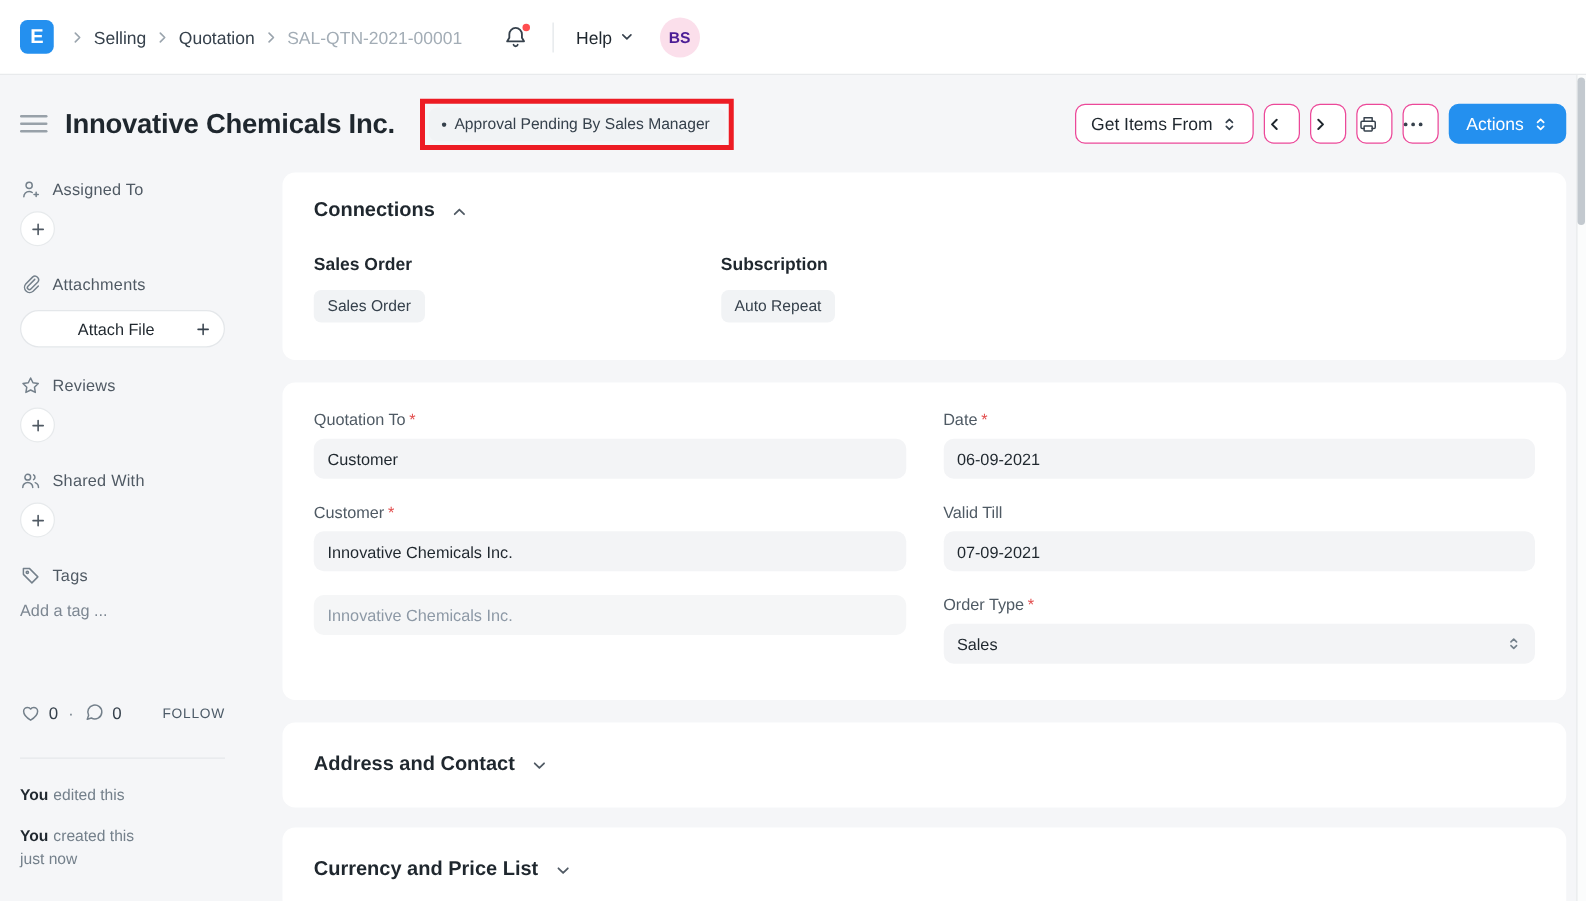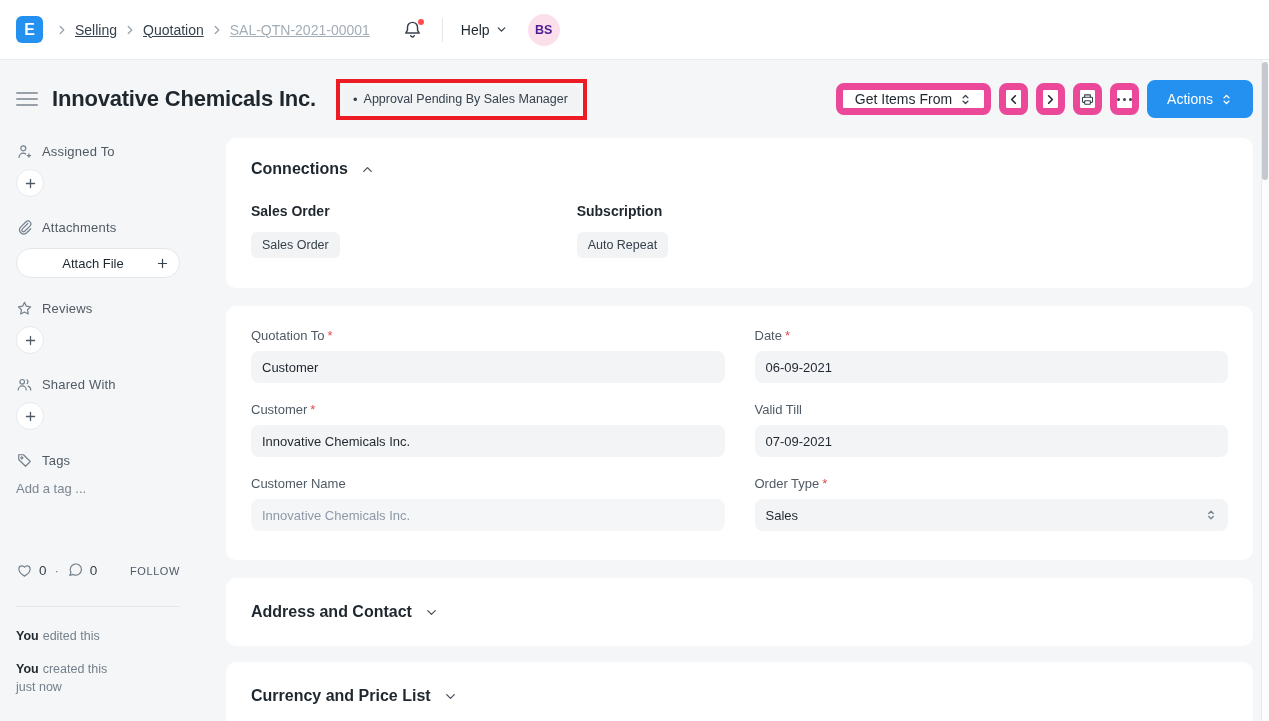--- a/index.html
+++ b/index.html
@@ -4,21 +4,21 @@
 <style>
   * { margin:0; padding:0; box-sizing:border-box; }
   html,body { width:1269px; height:721px; }
   body { font-family:"Liberation Sans", sans-serif; color:#1f272e; background:#fff; }
   .app { width:1269px; height:721px; background:#f5f6f8; position:relative; overflow:hidden; }
 
   
   .navbar { height:60px; background:#fff; border-bottom:1px solid #e8eaec; display:flex; align-items:center; padding:0 16px; position:relative; z-index:5; }
   .logo { width:27px; height:27px; background:#2490ef; border-radius:6px; color:#fff; font-weight:bold; font-size:16px; display:flex; align-items:center; justify-content:center; cursor:pointer; }
   .breadcrumb { display:flex; align-items:center; margin-left:8px; font-size:14px; }
-  .crumb { color:#36414c; margin:0 2px; cursor:pointer;text-decoration:underline; }
+  .crumb { color:#36414c; margin:0 2px; cursor:pointer; }
   .crumb.current { color:#a3adb6; cursor:default; }
   .crumb-sep { display:flex; align-items:center; margin:0 4px; }
   .searchbar { margin-left:auto; width:298px; height:36px; background:#f3f4f6; border-radius:8px; display:flex; align-items:center; padding:0 12px; }
   .searchbar input { border:none; outline:none; background:transparent; font-family:inherit; font-size:13.5px; color:#36414c; margin-left:9px; width:250px; }
   .searchbar input::placeholder { color:#7c8691; }
   .nav-right { display:flex; align-items:center; margin-left:30px; }
   .bell-wrap { position:relative; width:22px; height:22px; cursor:pointer; }
   .bell-dot { position:absolute; top:0px; right:0px; width:6px; height:6px; border-radius:50%; background:#ff4d4f; }
   .nav-divider { width:1px; height:24px; background:#e2e6e9; margin:0 18px; }
   .help { display:flex; align-items:center; font-size:14px; color:#1f272e; cursor:pointer; }
@@ -27,21 +27,21 @@
 
   
   .page-header { height:78px; display:flex; align-items:center; padding:0 16px; }
   .burger { display:flex; flex-direction:column; justify-content:center; gap:4px; width:22px; cursor:pointer; margin-right:14px; }
   .burger span { display:block; height:2px; background:#98a1a9; border-radius:1px; }
   .page-title { font-size:22px; font-weight:bold; letter-spacing:-0.2px; color:#1f272e; white-space:nowrap; }
   .status-annotation { margin-left:20px; border:4px solid #ed1c24; padding:3px; display:flex; }
   .status-pill { background:#f1f3f5; border-radius:7px; padding:6px 12px 6px 10px; font-size:12.5px; color:#36414c; display:flex; align-items:center; white-space:nowrap; }
   .status-bullet { margin-right:6px; font-size:13px; }
   .header-actions { margin-left:auto; display:flex; align-items:center; gap:8px; }
-  .btn { height:32px; background:#fff; border:7px solid #ec4899; border-radius:8px; display:flex; align-items:center; justify-content:flex-start; font-size:14px; color:#1f272e; cursor:pointer; padding:0 12px; }
+  .btn { height:32px; background:#fff; border:1px solid #ec4899; border-radius:8px; display:flex; align-items:center; justify-content:flex-start; font-size:14px; color:#1f272e; cursor:pointer; padding:0 12px; }
   .btn-icononly { width:29px; padding:0; }
   .btn-select svg { margin-left:7px; }
   .btn-primary { background:#2490ef; border-color:#2490ef; color:#fff; padding:12px 13px; }
   .ellipsis-dots { display:flex; gap:3px; }
   .ellipsis-dots i { width:3px; height:3px; border-radius:50%; background:#36414c; }
 
   
   .content { display:flex; padding:0 16px; align-items:flex-start; }
   .sidebar { width:164px; flex-shrink:0; padding-top:5px; font-size:13px; }
   .main { flex:1; margin-left:46px; min-width:0; }
@@ -342,23 +342,20 @@
           </div>
 
           <div class="field">
             <div class="field-label">
               <span>Valid Till</span>
             </div>
             <div class="field-input">07-09-2021</div>
           </div>
 
           <div class="field">
-            <div class="field-label">
-              <span>Customer Name</span>
-            </div>
             <div class="field-input readonly">Innovative Chemicals Inc.</div>
           </div>
 
           <div class="field">
             <div class="field-label">
               <span>Order Type</span>
                 <span class="req">*</span>
             </div>
             <div class="field-input select">
               <span>Sales</span>

